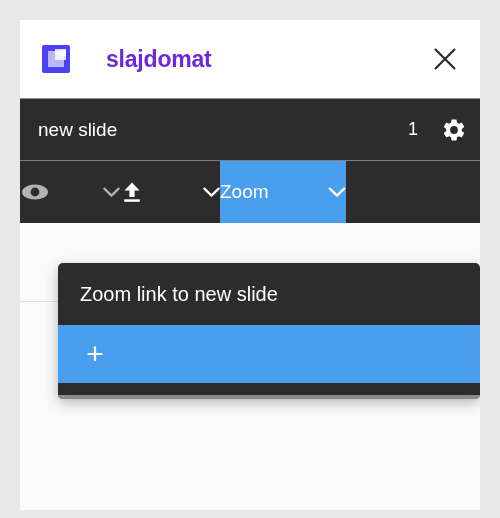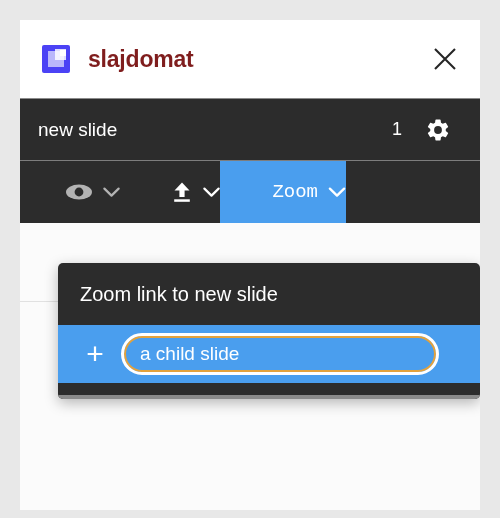--- a/index.html
+++ b/index.html
@@ -56,45 +56,45 @@
     width: 11px; height: 11px;
     background: rgba(255,255,255,0.82);
   }
   #app-logo .sq-c {
     position: absolute;
     left: 18px; top: 5px;
     width: 6px; height: 6px;
     background: #ffffff;
   }
   #app-title {
-    margin-left: 18px;
+    margin-left: 36px;
     font-size: 23px;
     font-weight: bold;
-    color: #7f1d1d;
+    color: #6d28d9;
     letter-spacing: -0.2px;
   }
   #close-button {
     margin-left: auto;
     width: 34px;
     height: 34px;
     display: flex;
     align-items: center;
     justify-content: center;
     cursor: pointer;
   }
   #close-button svg { display: block; }
 
   
   #slide-bar {
     position: relative;
     height: 62px;
     background: #2c2c2c;
     display: flex;
     align-items: center;
-    padding: 0 28px 0 18px;
+    padding: 0 12px 0 18px;
     box-sizing: border-box;
     border-top: 1px solid #8a8a8a;
   }
   #slide-name {
     font-size: 19px;
     color: #ffffff;
   }
   #slide-count {
     margin-left: auto;
     font-size: 18px;
@@ -115,25 +115,24 @@
     position: relative;
     height: 62px;
     background: #2c2c2c;
     display: flex;
     align-items: stretch;
     border-top: 1px solid #7d7d7d;
   }
   .tool {
     display: flex;
     align-items: center;
-    justify-content: flex-end;
+    justify-content: space-between;
     gap: 9px;
     cursor: pointer;
     box-sizing: border-box;
-    font-family: Liberation Mono, monospace;
   }
   #tool-visibility { width: 100px; }
   #tool-upload     { width: 100px; }
   #tool-zoom {
     width: 126px;
     background: #4a9eee;
     color: #ffffff;
     font-size: 19px;
     gap: 10px;
   }
@@ -279,20 +278,19 @@
 
   <div id="zoom-menu">
     <div id="menu-caret"></div>
 
     <div class="menu-item">
       <span>Zoom link to new slide</span>
     </div>
 
     <div class="menu-item highlighted">
       <span id="plus-icon">+</span>
-      <input id="child-slide-input" type="text" value="a child slide" style="">
     </div>
 
     <div class="menu-sep"></div>
 
   </div>
 
 </div>
 
 </body></html>

